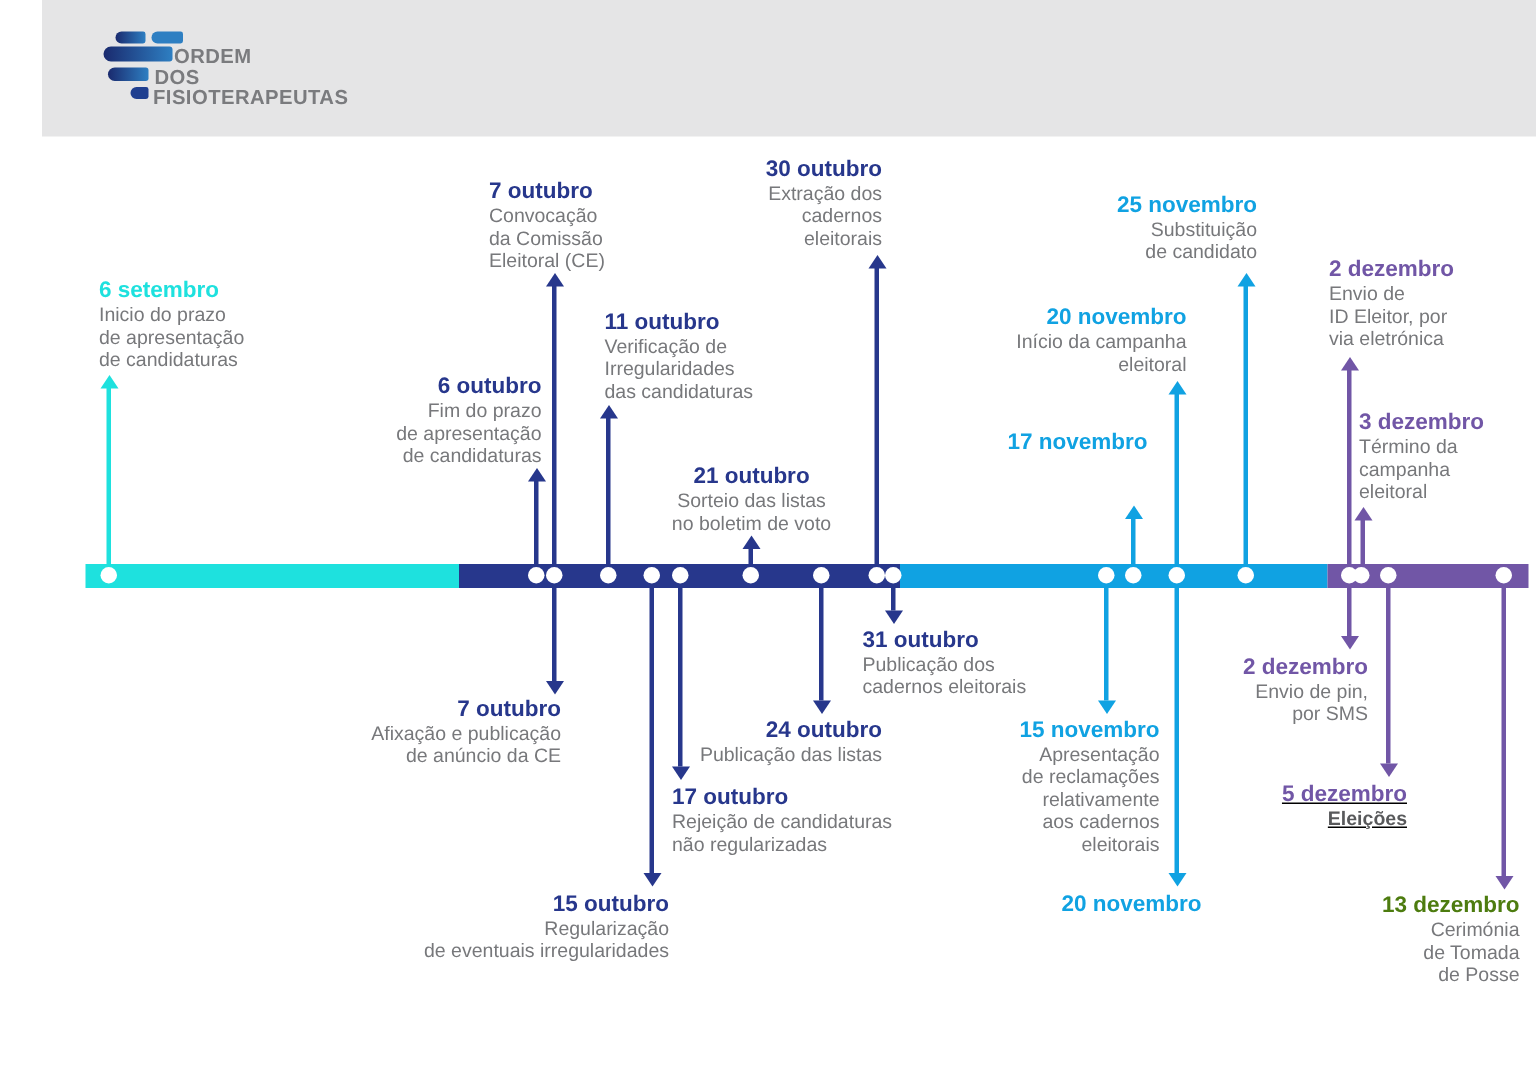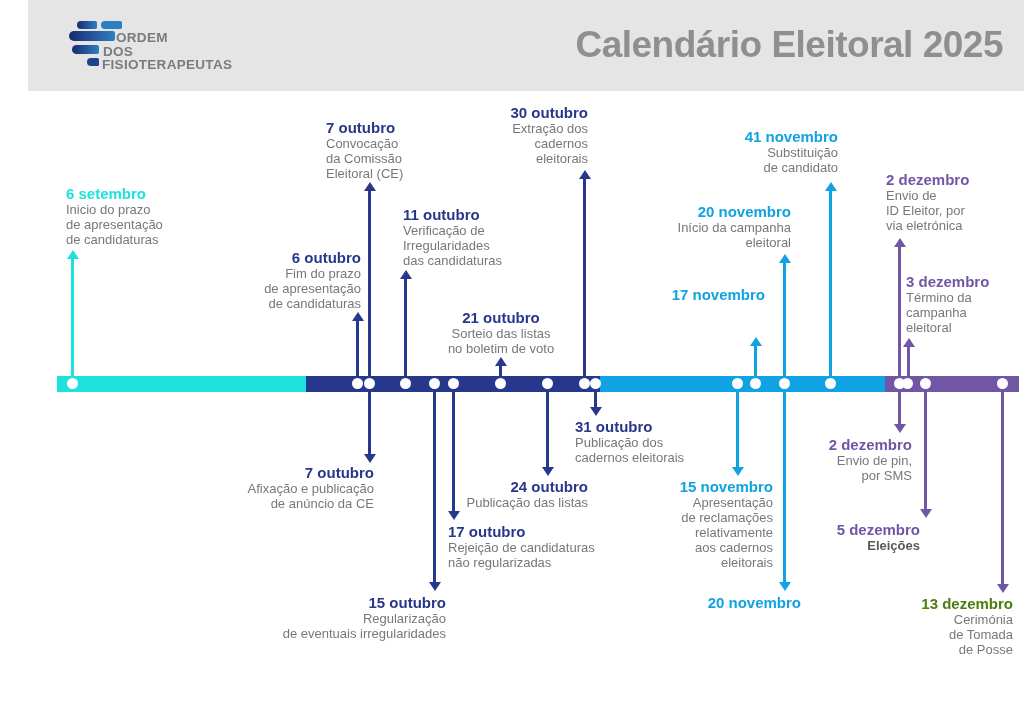--- a/index.html
+++ b/index.html
@@ -48,21 +48,20 @@
     <div class="logo">
       <div class="bar b1"></div>
       <div class="bar b2"></div>
       <div class="bar b3"></div>
       <div class="bar b4"></div>
       <div class="bar b5"></div>
       <div class="lt t1">ORDEM</div>
       <div class="lt t2">DOS</div>
       <div class="lt t3">FISIOTERAPEUTAS</div>
     </div>
-    <div class="title">Calendário Eleitoral 2025</div>
   </div>
 
   <div id="canvas">
       <div class="seg" style="left: 29px; width: 249px; top: 376px; height: 16px; background: rgb(30, 225, 222);"></div>
       <div class="seg" style="left: 278px; width: 294px; top: 376px; height: 16px; background: rgb(39, 55, 140);"></div>
       <div class="seg" style="left: 572px; width: 285px; top: 376px; height: 16px; background: rgb(16, 162, 226);"></div>
       <div class="seg" style="left: 857px; width: 134px; top: 376px; height: 16px; background: rgb(113, 86, 166);"></div>
       <div class="event" style="top: 185px; left: 38px;">
         <div class="ev-date" style="color: rgb(30, 225, 222);">6 setembro</div>
         <div class="ev-desc">Inicio do prazo<br>de apresentação<br>de candidaturas</div>
@@ -93,21 +92,21 @@
       </div>
       <div class="arrow-line" style="left: 328px; top: 320px; height: 56px; background: rgb(39, 55, 140);"></div>
       <div class="tip" style="left: 324px; top: 312px; border-bottom: 9px solid rgb(39, 55, 140);"></div>
       <div class="event ta-c" style="top: 309px; left: 363px; width: 220px;">
         <div class="ev-date" style="color: rgb(39, 55, 140);">21 outubro</div>
         <div class="ev-desc">Sorteio das listas<br>no boletim de voto</div>
       </div>
       <div class="arrow-line" style="left: 471px; top: 365px; height: 11px; background: rgb(39, 55, 140);"></div>
       <div class="tip" style="left: 467px; top: 357px; border-bottom: 9px solid rgb(39, 55, 140);"></div>
       <div class="event ta-r" style="top: 128px; right: 214px;">
-        <div class="ev-date" style="color: rgb(16, 162, 226);">41 novembro</div>
+        <div class="ev-date" style="color: rgb(16, 162, 226);">25 novembro</div>
         <div class="ev-desc">Substituição<br>de candidato</div>
       </div>
       <div class="arrow-line" style="left: 801px; top: 190px; height: 186px; background: rgb(16, 162, 226);"></div>
       <div class="tip" style="left: 797px; top: 182px; border-bottom: 9px solid rgb(16, 162, 226);"></div>
       <div class="event ta-r" style="top: 203px; right: 261px;">
         <div class="ev-date" style="color: rgb(16, 162, 226);">20 novembro</div>
         <div class="ev-desc">Início da campanha<br>eleitoral</div>
       </div>
       <div class="arrow-line" style="left: 755px; top: 262px; height: 114px; background: rgb(16, 162, 226);"></div>
       <div class="tip" style="left: 751px; top: 254px; border-bottom: 9px solid rgb(16, 162, 226);"></div>
@@ -168,21 +167,21 @@
         <div class="ev-date" style="color: rgb(16, 162, 226);">20 novembro</div>
       </div>
       <div class="arrow-line" style="left: 755px; top: 392px; height: 190px; background: rgb(16, 162, 226);"></div>
       <div class="tip" style="left: 751px; top: 582px; border-top: 9px solid rgb(16, 162, 226);"></div>
       <div class="event ta-r" style="top: 436px; right: 140px;">
         <div class="ev-date" style="color: rgb(113, 86, 166);">2 dezembro</div>
         <div class="ev-desc">Envio de pin,<br>por SMS</div>
       </div>
       <div class="arrow-line" style="left: 870px; top: 392px; height: 32px; background: rgb(113, 86, 166);"></div>
       <div class="tip" style="left: 866px; top: 424px; border-top: 9px solid rgb(113, 86, 166);"></div>
-      <div class="event ta-r" style="top: 521px; right: 132px;">
+      <div class="event ta-r" style="top: 521px; right: 114px; text-decoration: underline;">
         <div class="ev-date" style="color: rgb(113, 86, 166);">5 dezembro</div>
         <div class="ev-desc desc-bold">Eleições</div>
       </div>
       <div class="arrow-line" style="left: 896px; top: 392px; height: 117px; background: rgb(113, 86, 166);"></div>
       <div class="tip" style="left: 892px; top: 509px; border-top: 9px solid rgb(113, 86, 166);"></div>
       <div class="event ta-r" style="top: 595px; right: 39px;">
         <div class="ev-date" style="color: #4d7c0f;">13 dezembro</div>
         <div class="ev-desc">Cerimónia<br>de Tomada<br>de Posse</div>
       </div>
       <div class="arrow-line" style="left: 973px; top: 392px; height: 192px; background: rgb(113, 86, 166);"></div>

